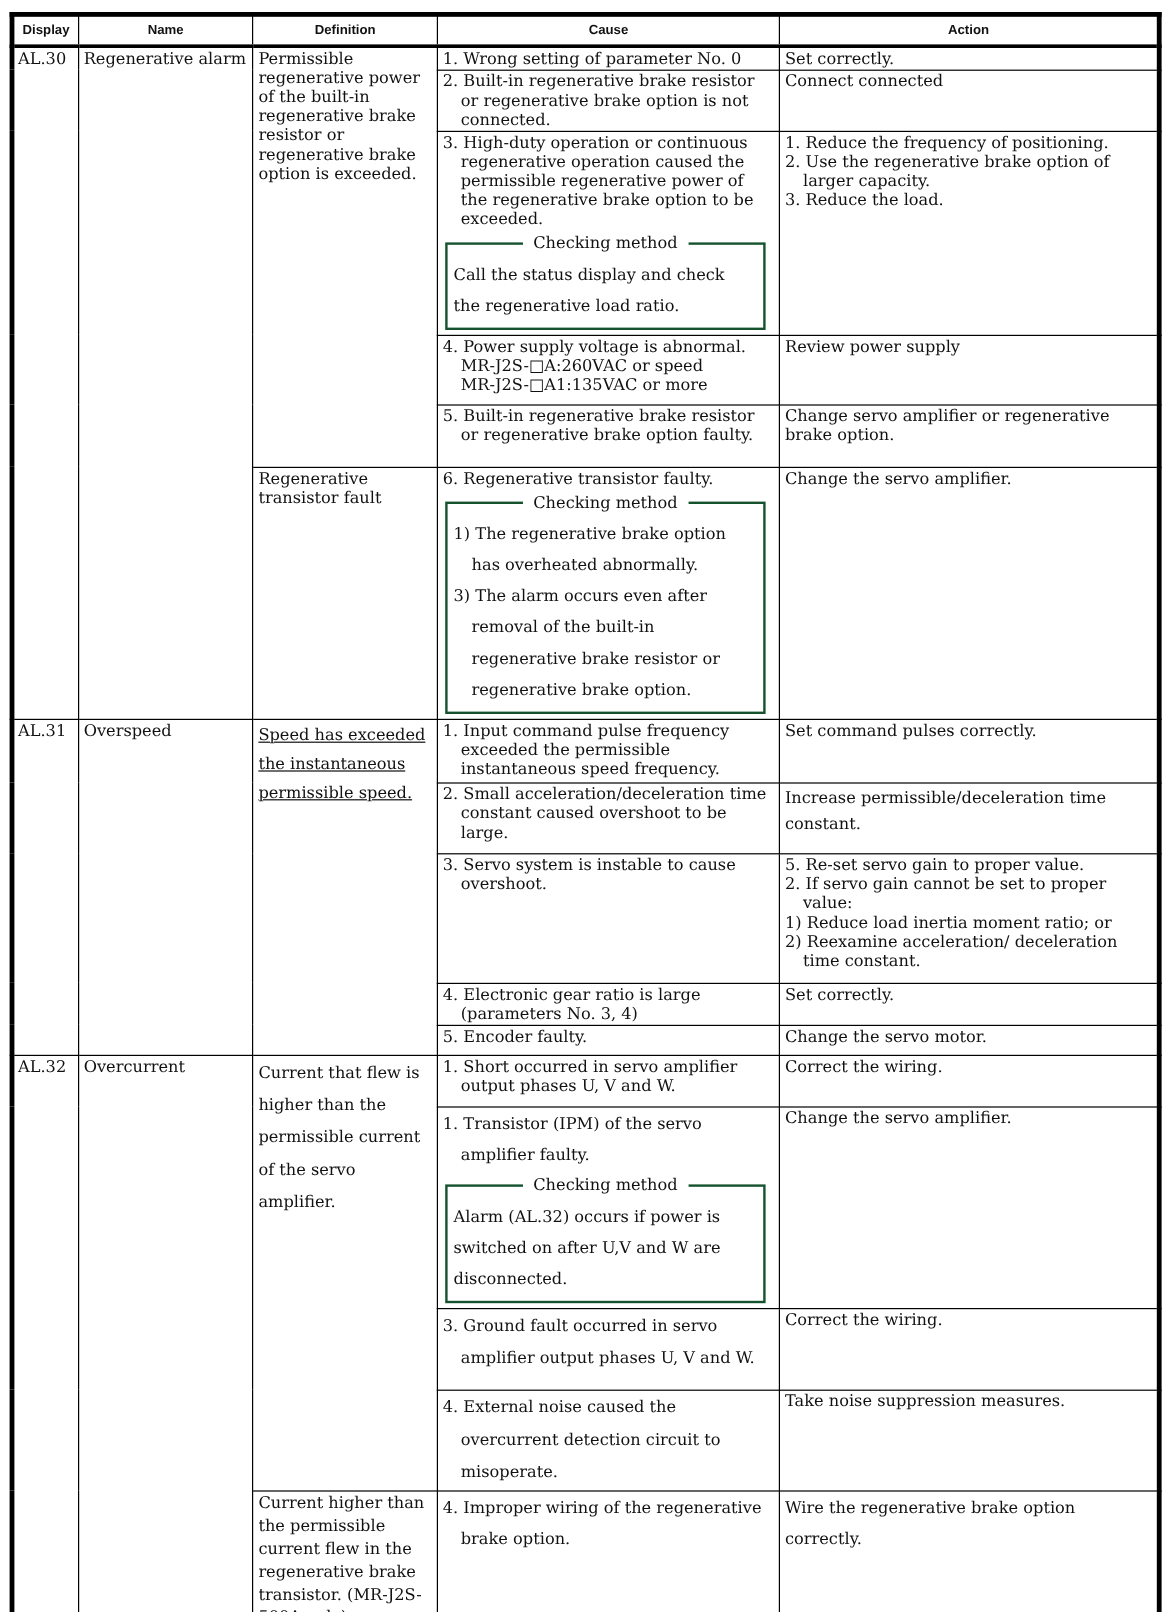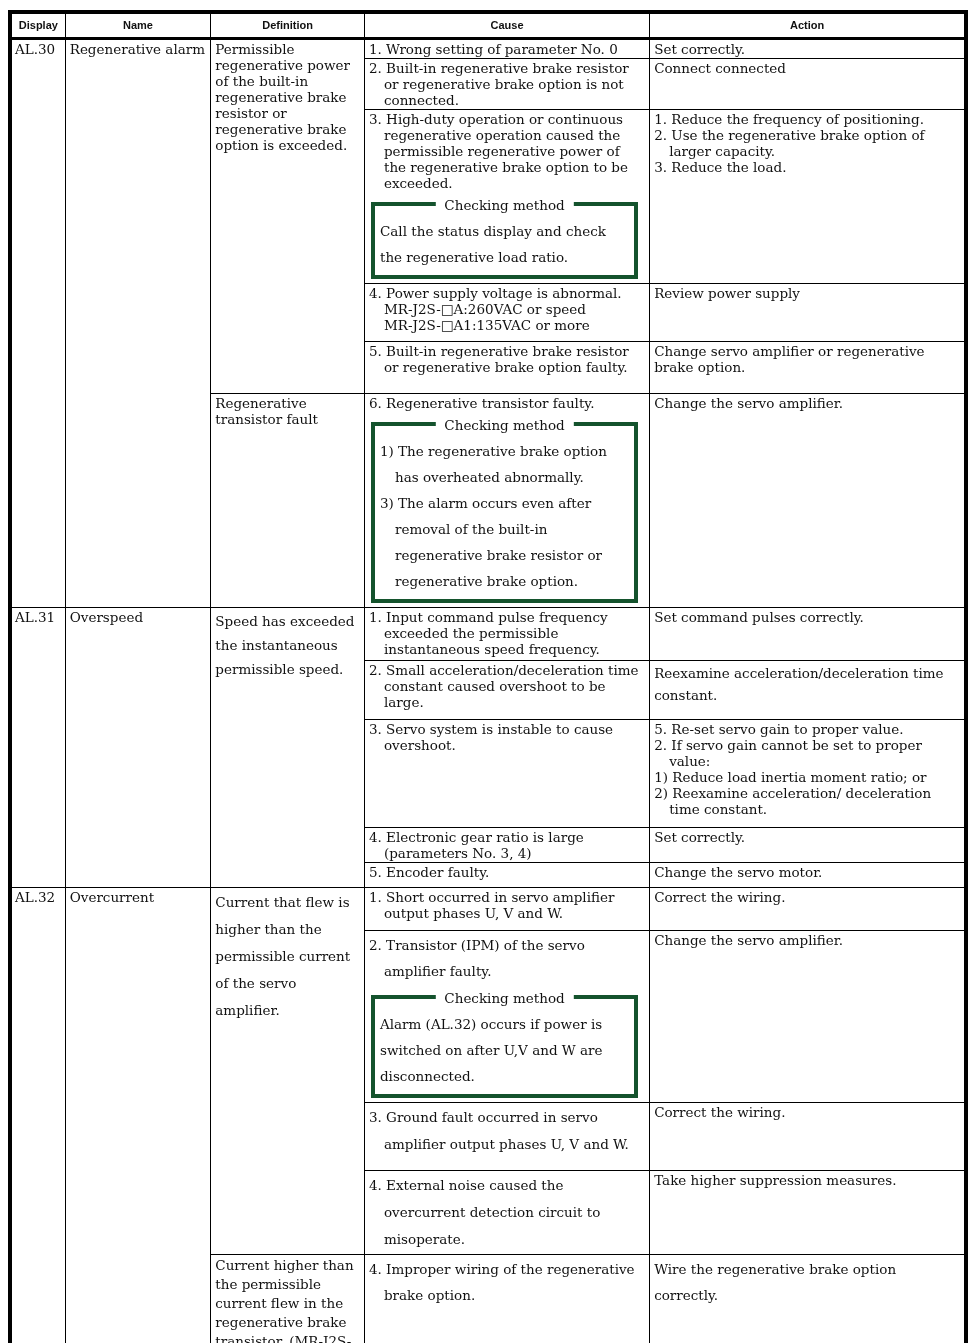--- a/index.html
+++ b/index.html
@@ -6,24 +6,24 @@
   body{font-family:"DejaVu Serif", serif;color:#111;}
   .page{margin:10px 0 0 8px;width:960px;}
   table{border-collapse:collapse;table-layout:fixed;width:960px;border:4px solid #000;}
   th,td{border:1px solid #000;vertical-align:top;padding:1px 4px;font-size:13.5px;line-height:16px;overflow:hidden;}
   thead th{font-family:"Liberation Sans", sans-serif;font-weight:bold;font-size:11px;text-align:center;padding:3px 2px;border-bottom:3px solid #000;}
   td.d{padding-left:3px;}
   .hang{padding-left:15px;text-indent:-15px;}
   .sub{margin-left:15px;}
   .lh19{line-height:19px;}
   .lh22{line-height:22px;}
-  .lh24{line-height:24px;}
+  .lh24{line-height:24px;text-decoration:underline;}
   .lh26{line-height:26px;}
   .lh27{line-height:27px;}
-  .cm-box{border:4px solid #14532d;margin:11px 7px 3px 2px;padding:12px 14px 5px 5px;position:relative;}
+  .cm-box{border:2px solid #14532d;margin:11px 7px 3px 2px;padding:12px 14px 5px 5px;position:relative;}
   .cm-title{position:absolute;top:-9px;left:50%;transform:translateX(-50%);background:#fff;padding:0 9px;white-space:nowrap;line-height:17px;font-size:13.5px;}
 </style>
 </head>
 <body>
 
 <div class="page">
 <table>
   <colgroup>
     <col style="width:55px">
         <col style="width:145px">
@@ -104,21 +104,21 @@
       <td rowspan="5" class="lh24">Speed has exceeded the instantaneous permissible speed.</td>
       <td>
             <div class="hang">1. Input command pulse frequency exceeded the permissible instantaneous speed frequency.</div>
           </td>
       <td>Set command pulses correctly.</td>
     </tr>
     <tr style="height:59px">
       <td>
             <div class="hang">2. Small acceleration/deceleration time constant caused overshoot to be large.</div>
           </td>
-      <td class="lh22">Reexamine acceleration/deceleration time constant.</td>
+      <td class="lh22">Increase permissible/deceleration time constant.</td>
     </tr>
     <tr style="height:108px">
       <td>
             <div class="hang">3. Servo system is instable to cause overshoot.</div>
           </td>
       <td>
         <div class="hang">5. Re-set servo gain to proper value.</div>
         <div class="hang">2. If servo gain cannot be set to proper value:</div>
         <div class="hang">1) Reduce load inertia moment ratio; or</div>
         <div class="hang">2) Reexamine acceleration/ deceleration time constant.</div>
@@ -141,39 +141,39 @@
       <td class="d" rowspan="5">AL.32</td>
       <td rowspan="5">Overcurrent</td>
       <td rowspan="4" class="lh27">Current that flew is higher than the permissible current of the servo amplifier.</td>
       <td>
             <div class="hang">1. Short occurred in servo amplifier output phases U, V and W.</div>
           </td>
       <td>Correct the wiring.</td>
     </tr>
     <tr style="height:154px">
       <td>
-        <div class="hang lh26">2. Transistor (IPM) of the servo amplifier faulty.</div>
+        <div class="hang lh26">1. Transistor (IPM) of the servo amplifier faulty.</div>
         <div class="cm-box lh26">
           <span class="cm-title">Checking method</span>
           <div>Alarm (AL.32) occurs if power is switched on after U,V and W are disconnected.</div>
         </div>
       </td>
       <td>Change the servo amplifier.</td>
     </tr>
     <tr style="height:68px">
       <td>
             <div class="hang lh27">3. Ground fault occurred in servo amplifier output phases U, V and W.</div>
           </td>
       <td>Correct the wiring.</td>
     </tr>
     <tr style="height:69px">
       <td>
             <div class="hang lh27">4. External noise caused the overcurrent detection circuit to misoperate.</div>
           </td>
-      <td>Take higher suppression measures.</td>
+      <td>Take noise suppression measures.</td>
     </tr>
     <tr style="height:143px">
       <td class="lh19">Current higher than the permissible current flew in the regenerative brake transistor. (MR-J2S-500A only)</td>
       <td>
             <div class="hang lh26">4. Improper wiring of the regenerative brake option.</div>
           </td>
       <td class="lh26">Wire the regenerative brake option correctly.</td>
     </tr>
 
   </tbody>

